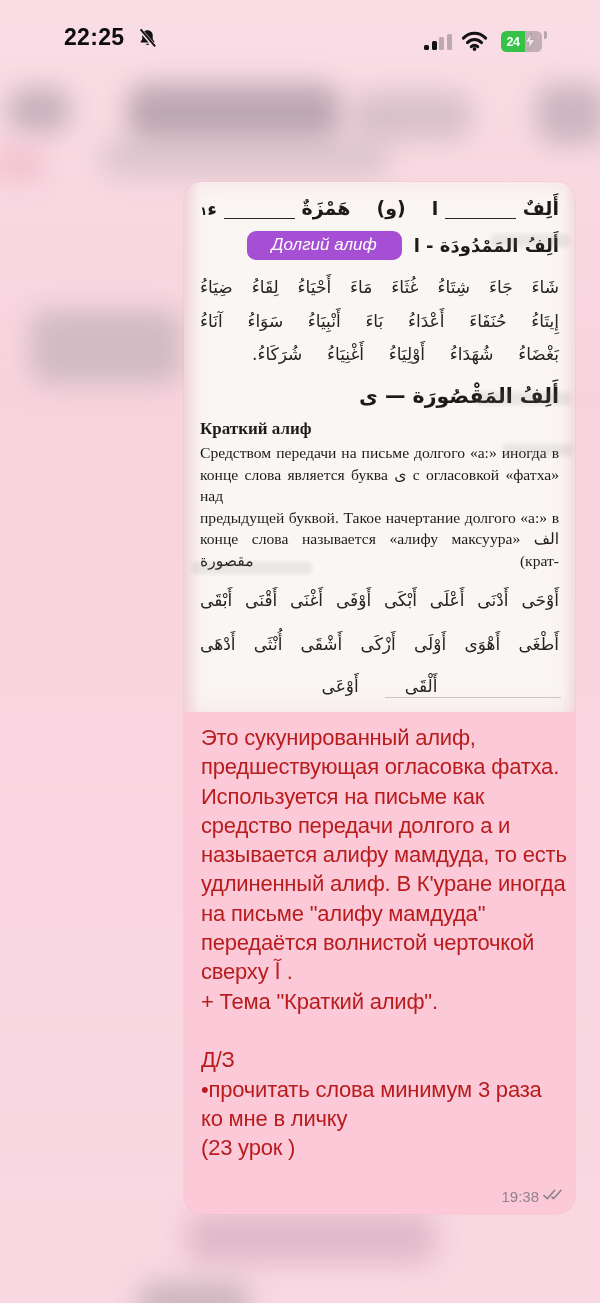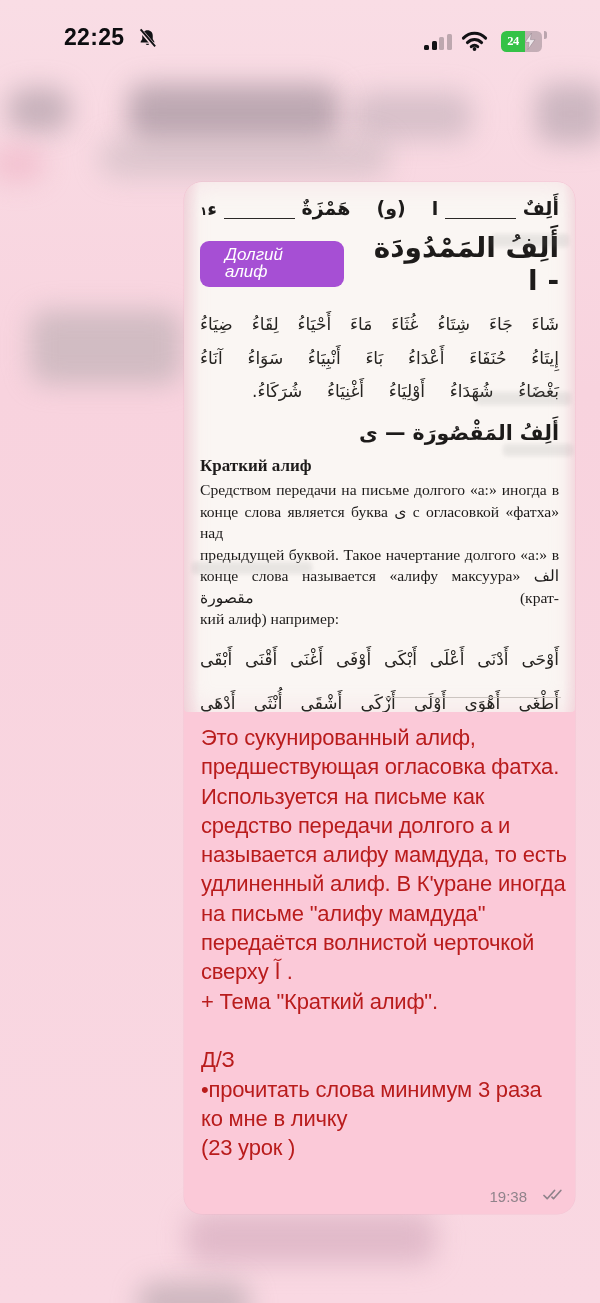--- a/index.html
+++ b/index.html
@@ -9,21 +9,21 @@
   
   .status-bar{position:absolute;top:22px;left:0;right:0;height:36px;z-index:30;}
   .st-time{position:absolute;left:64px;top:2px;font-size:23px;font-weight:bold;color:#0d0d10;letter-spacing:.3px;}
   .bell{position:absolute;left:137px;top:6px;}
   .sig{position:absolute;left:424px;top:12px;display:flex;align-items:flex-end;gap:2.5px;}
   .sig i{display:block;width:5px;border-radius:1.5px;background:#121215;}
   .sig i:nth-child(1){height:5px;}.sig i:nth-child(2){height:9px;}
   .sig i:nth-child(3){height:13px;background:rgba(20,20,25,.26);}
   .sig i:nth-child(4){height:16px;background:rgba(20,20,25,.26);}
   .wifi{position:absolute;left:461px;top:9px;}
-  .battery{position:absolute;left:501px;top:9px;display:flex;align-items:flex-start;font-family:Liberation Serif, serif;}
+  .battery{position:absolute;left:501px;top:9px;display:flex;align-items:flex-start;}
   .bat-body{position:relative;width:41px;height:21px;border-radius:5.5px;overflow:hidden;display:flex;}
   .bat-green{width:24px;background:#35c247;color:#fff;font-size:12.5px;font-weight:bold;
              display:flex;align-items:center;justify-content:center;letter-spacing:-.5px;}
   .bat-rest{flex:1;background:rgba(125,110,120,.42);}
   .bat-bolt{position:absolute;left:23px;top:2px;}
   .bat-cap{width:3px;height:8px;border-radius:0 2.5px 2.5px 0;background:rgba(125,110,120,.5);margin-left:1.5px;}
   
   .blob{position:absolute;filter:blur(13px);border-radius:18px;}
   
   .bubble{position:absolute;left:184px;top:182px;width:391px;height:1032px;background:#fbc9d8;
@@ -32,40 +32,40 @@
   .paper{position:absolute;left:0;top:0;width:391px;height:530px;box-sizing:border-box;
          background:linear-gradient(90deg,#f1dbdf 0,#faf6f3 16px,#faf6f3 calc(100% - 12px),#f4e2e4 100%);
          border-radius:17px 17px 4px 4px;padding:12px 16px;overflow:hidden;
          box-shadow:inset 0 0 26px rgba(238,180,198,.30);color:#1d1b1a;}
   .ar{font-family:"DejaVu Sans",sans-serif;direction:rtl;}
   .top-line{display:flex;direction:rtl;align-items:baseline;font-size:19px;font-weight:bold;margin-top:3px;}
   .top-line .blank{flex:1;border-bottom:1.6px solid #2a2826;margin:0 7px;align-self:flex-end;height:6px;max-width:92px;}
   .top-line .gap{width:26px;}
   .sup-one{font-size:12px;vertical-align:super;}
   .heading-row{display:flex;direction:rtl;align-items:center;gap:12px;margin-top:12px;}
-  .mam-heading{font-size:28px;font-weight:bold;}
+  .mam-heading{font-size:18px;font-weight:bold;}
   .badge{background:#a64fd4;color:#fff;font-style:italic;font-size:17px;line-height:1;
          padding:5px 25px 7px;border-radius:9px;font-family:"Liberation Sans",sans-serif;direction:ltr;}
   .arow{display:flex;direction:rtl;justify-content:space-between;font-size:17px;color:#262421;}
   .arow span{white-space:nowrap;}
   .r-m1{margin-top:17px;}.r-m2{margin-top:14px;}
   .r-m3{margin-top:13px;padding-left:52px;}
   .maq-heading{margin-top:20px;text-align:right;font-size:20.5px;font-weight:bold;}
   .sec-title{margin-top:11px;font-family:"Liberation Serif",serif;font-weight:bold;font-size:17px;}
   .para{font-family:"Liberation Serif",serif;font-size:15.6px;line-height:21.5px;margin-top:3px;}
   .para .jline{text-align:justify;text-align-last:justify;}
   .para .lline{text-align:left;}
   .r-q1{margin-top:19px;}.r-q2{margin-top:24px;}
   .r-q3{margin-top:22px;justify-content:center;gap:46px;}
   .hairline{position:absolute;right:14px;bottom:14px;width:45%;height:1px;background:#ccc5c0;}
   .smudge{position:absolute;background:rgba(130,128,126,.14);filter:blur(2px);border-radius:4px;}
   
   .msg-text{position:absolute;left:0;top:530px;right:0;padding:11px 17px 14px;color:#b91c1c;}
   .msg-line{font-size:22px;line-height:29.3px;min-height:29.3px;letter-spacing:-.2px;white-space:nowrap;}
-  .meta{position:absolute;right:13px;bottom:9px;display:flex;align-items:center;gap:16px;color:#90838b;}
+  .meta{position:absolute;right:13px;bottom:9px;display:flex;align-items:center;gap:4px;color:#90838b;}
   .msg-time{font-size:15px;}
   
 </style>
 </head>
 <body>
 
 <div class="screen">
 
   <div class="status-bar">
     <div class="st-time">22:25</div>
@@ -167,21 +167,20 @@
       </div>
 
       <div class="maq-heading ar">أَلِفُ المَقْصُورَة — ى</div>
       <div class="sec-title">Краткий алиф</div>
 
       <div class="para">
         <div class="jline">Средством передачи на письме долгого «а:» иногда в</div>
         <div class="jline">конце слова является буква ى с огласовкой «фатха» над</div>
         <div class="jline">предыдущей буквой. Такое начертание долгого «а:» в</div>
         <div class="jline">конце слова называется «алифу максуура» الف مقصورة (крат-</div>
-        <div class="lline">кий алиф)  например:</div>
       </div>
 
       <div class="arow ar r-q1">
         <span>أَوْحَى</span>
           <span>أَدْنَى</span>
         <span>أَعْلَى</span>
           <span>أَبْكَى</span>
         <span>أَوْفَى</span>
           <span>أَغْنَى</span>
         <span>أَقْنَى</span>

